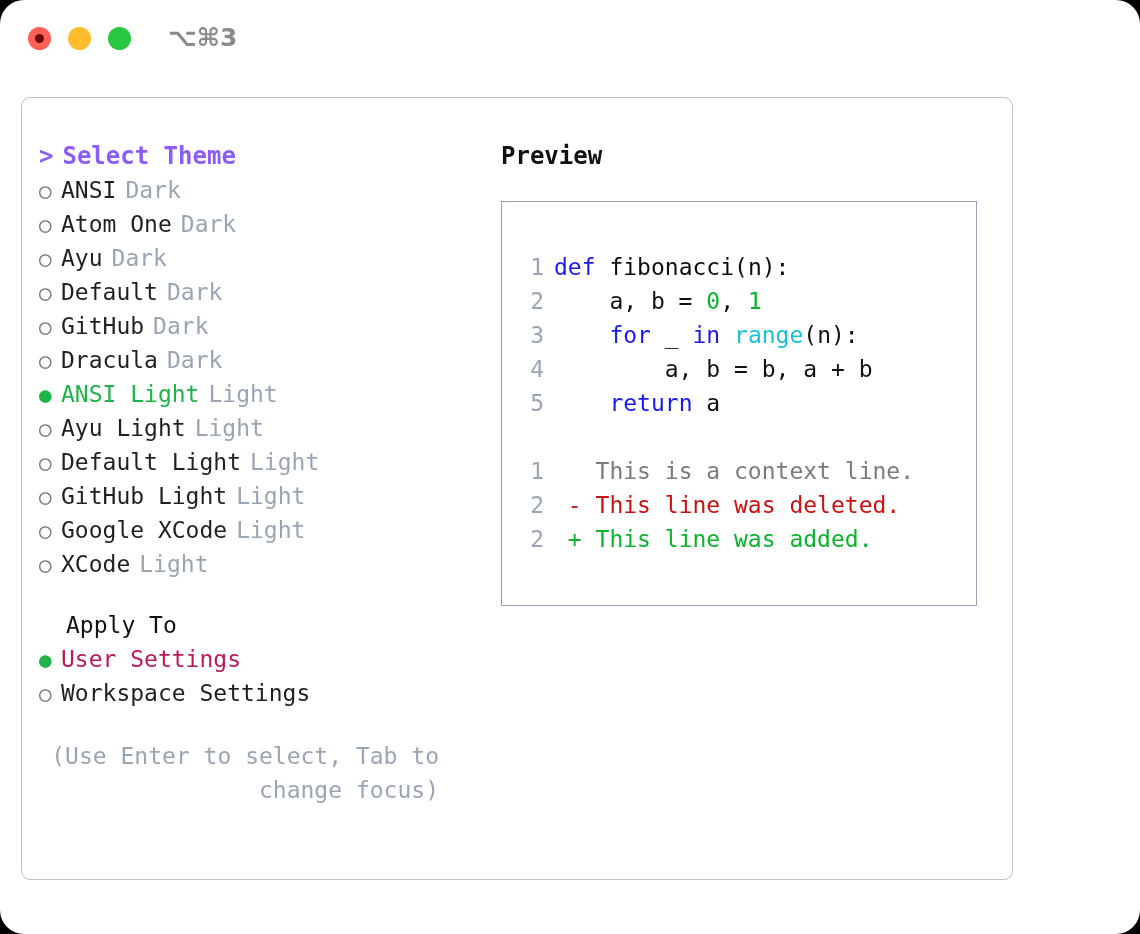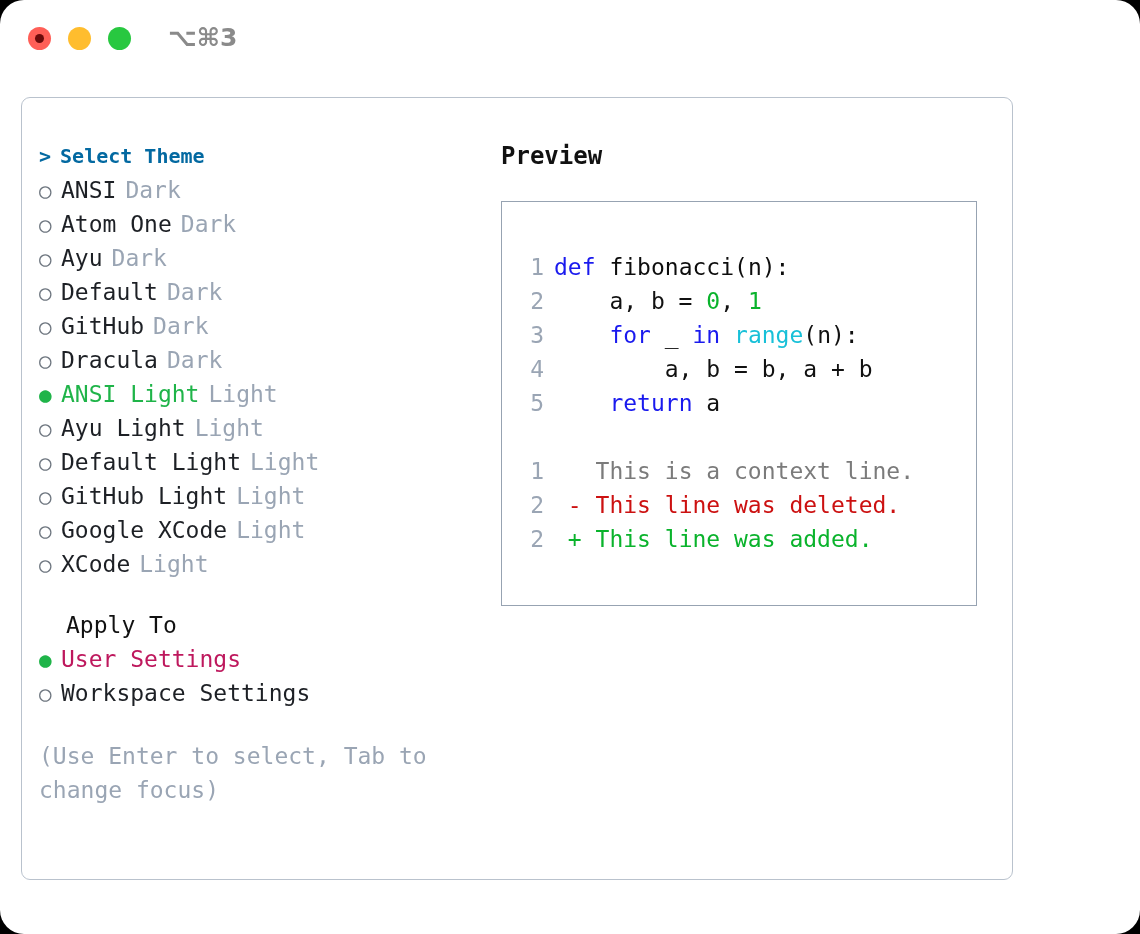--- a/index.html
+++ b/index.html
@@ -86,22 +86,22 @@
   .row {
     height: 34px;
     line-height: 34px;
     font-size: 23px;
     white-space: nowrap;
     display: block;
   }
 
   #select-theme-header {
     font-weight: bold;
-    color: #0369a1;
-    font-size: 20px;
+    color: #8b5cf6;
+    font-size: 24px;
   }
   #select-theme-header .caret { margin-right: 9px; }
 
   .marker {
     display: inline-block;
     width: 22px;
     text-align: left;
   }
   .marker.off { color: #6f7780; font-size: 21px; }
   .marker.on  { color: #1fb449; font-size: 21px; }
@@ -118,20 +118,21 @@
   }
   .apply-label { color: #1d2025; }
   .apply-label.sel { color: #be185d; }
 
   #hint {
     margin-top: 29px;
     font-size: 23px;
     line-height: 34px;
     color: #9aa5b4;
     width: 400px;
+    text-align: right;
   }
 
   
   #right-col {
     position: absolute;
     left: 479px;
     top: 41px;
     width: 490px;
   }
   #preview-header {

